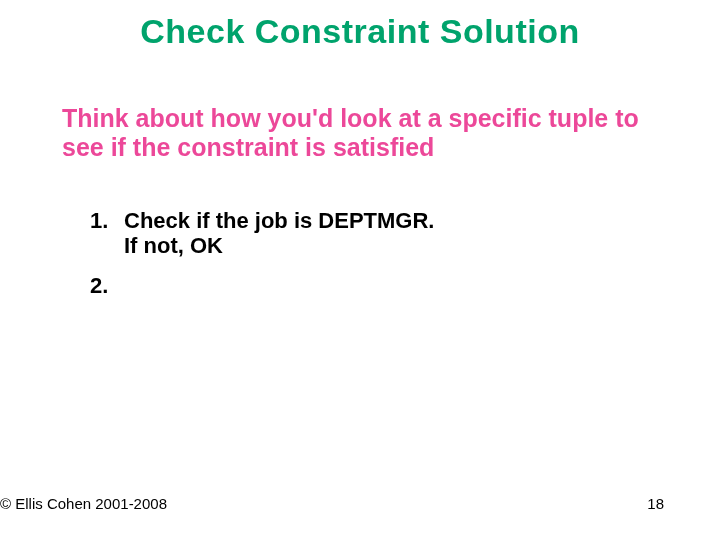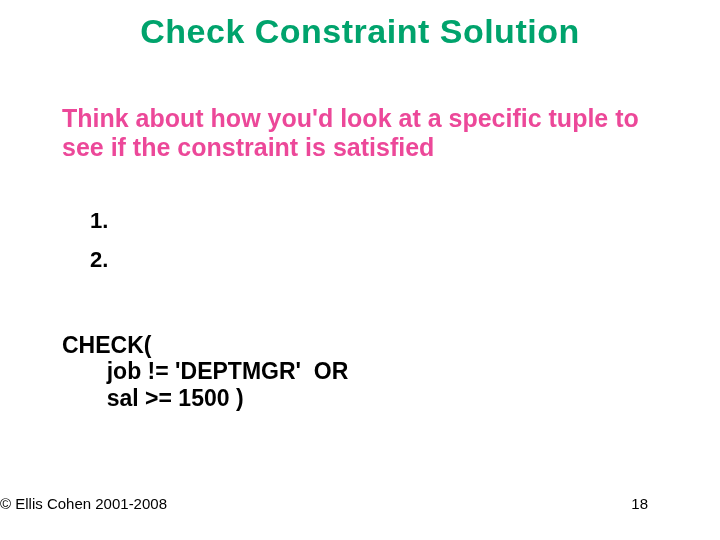--- a/index.html
+++ b/index.html
@@ -75,44 +75,43 @@
     bottom: 20px;
     left: 0;
     right: 0;
     text-align: left;
     font-size: 15px;
     color: #000000;
   }
   .page-num {
     position: absolute;
     bottom: 20px;
-    right: 72px;
+    right: 56px;
     font-size: 15px;
     color: #000000;
   }
 </style>
 </head>
 <body>
 
 <div class="slide">
 
   <div class="title">Check Constraint Solution</div>
 
   <div class="intro">Think about how you'd look at a specific tuple to see if the constraint is satisfied</div>
 
   <div class="list">
     <div class="list-item">
       <div class="list-num">1.</div>
+      <div class="list-text">Check if the job is DEPTMGR.
+If not, OK</div>
     </div>
     <div class="list-item">
       <div class="list-num">2.</div>
     </div>
   </div>
 
-  <div class="check-block">CHECK(
-       job != 'DEPTMGR'  OR
-       sal &gt;= 1500 )</div>
 
   <div class="copyright">© Ellis Cohen 2001-2008</div>
 
   <div class="page-num">18</div>
 
 </div>
 
 </body></html>

